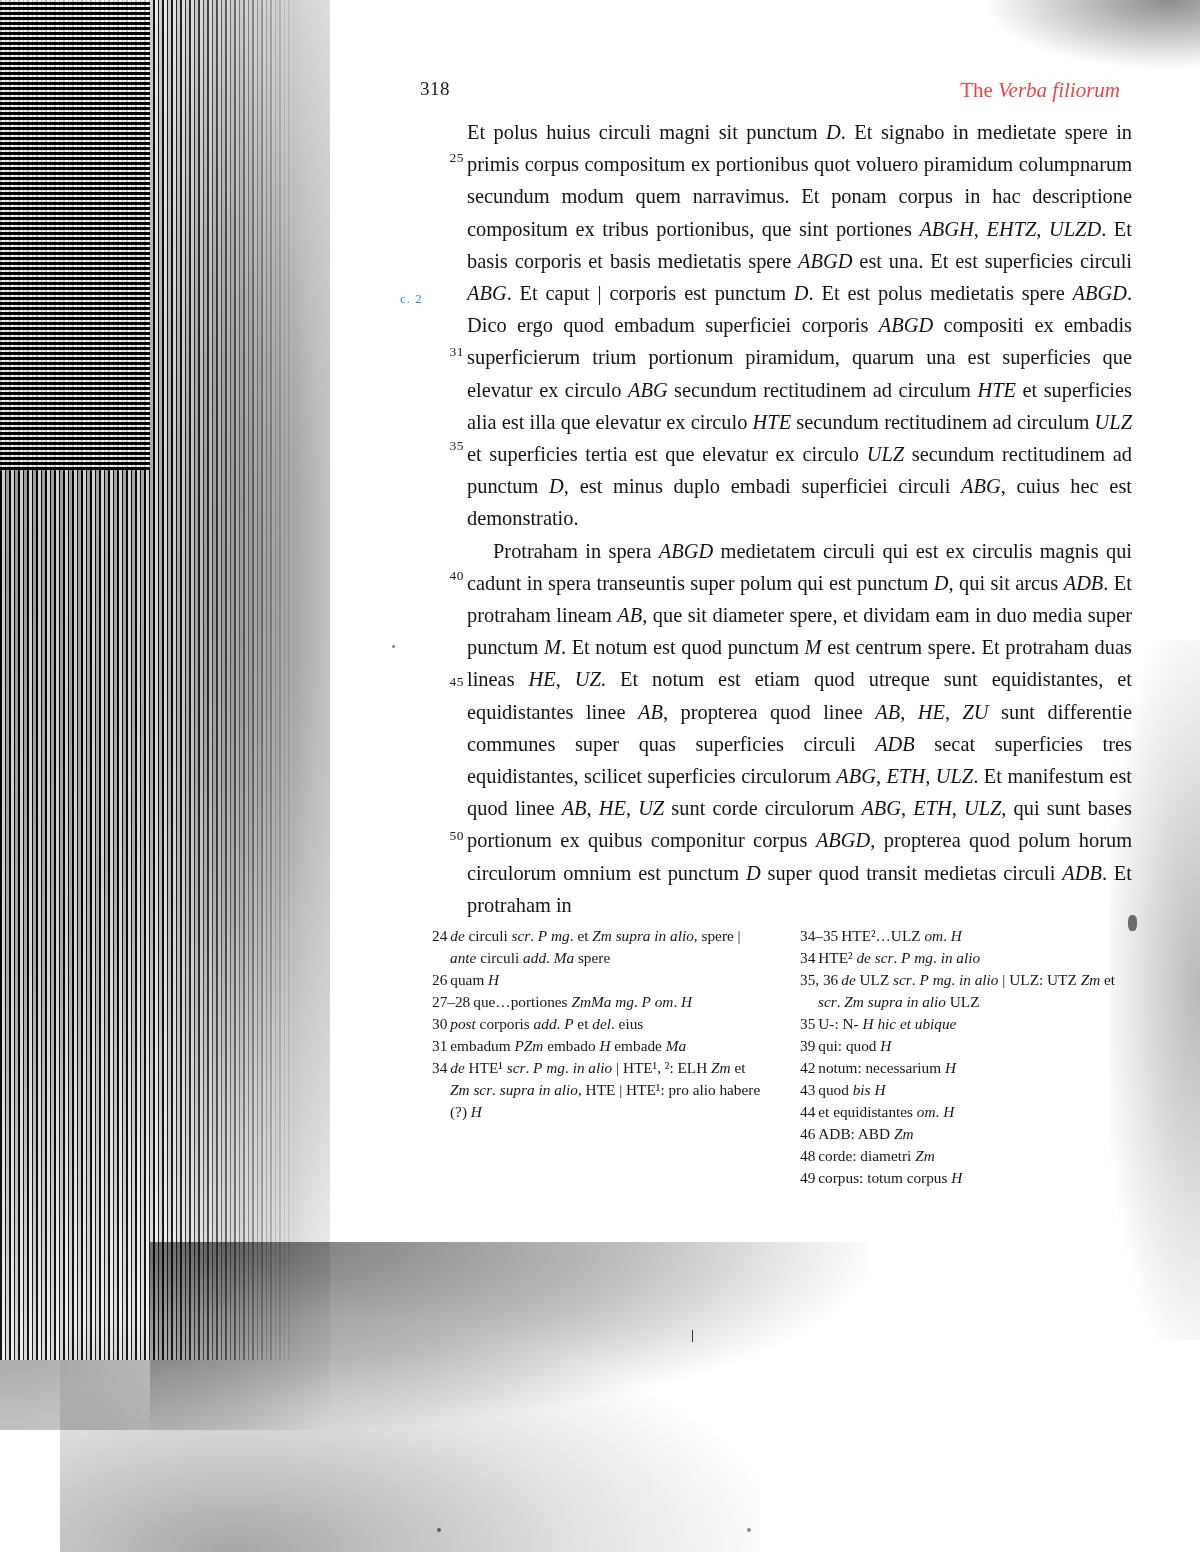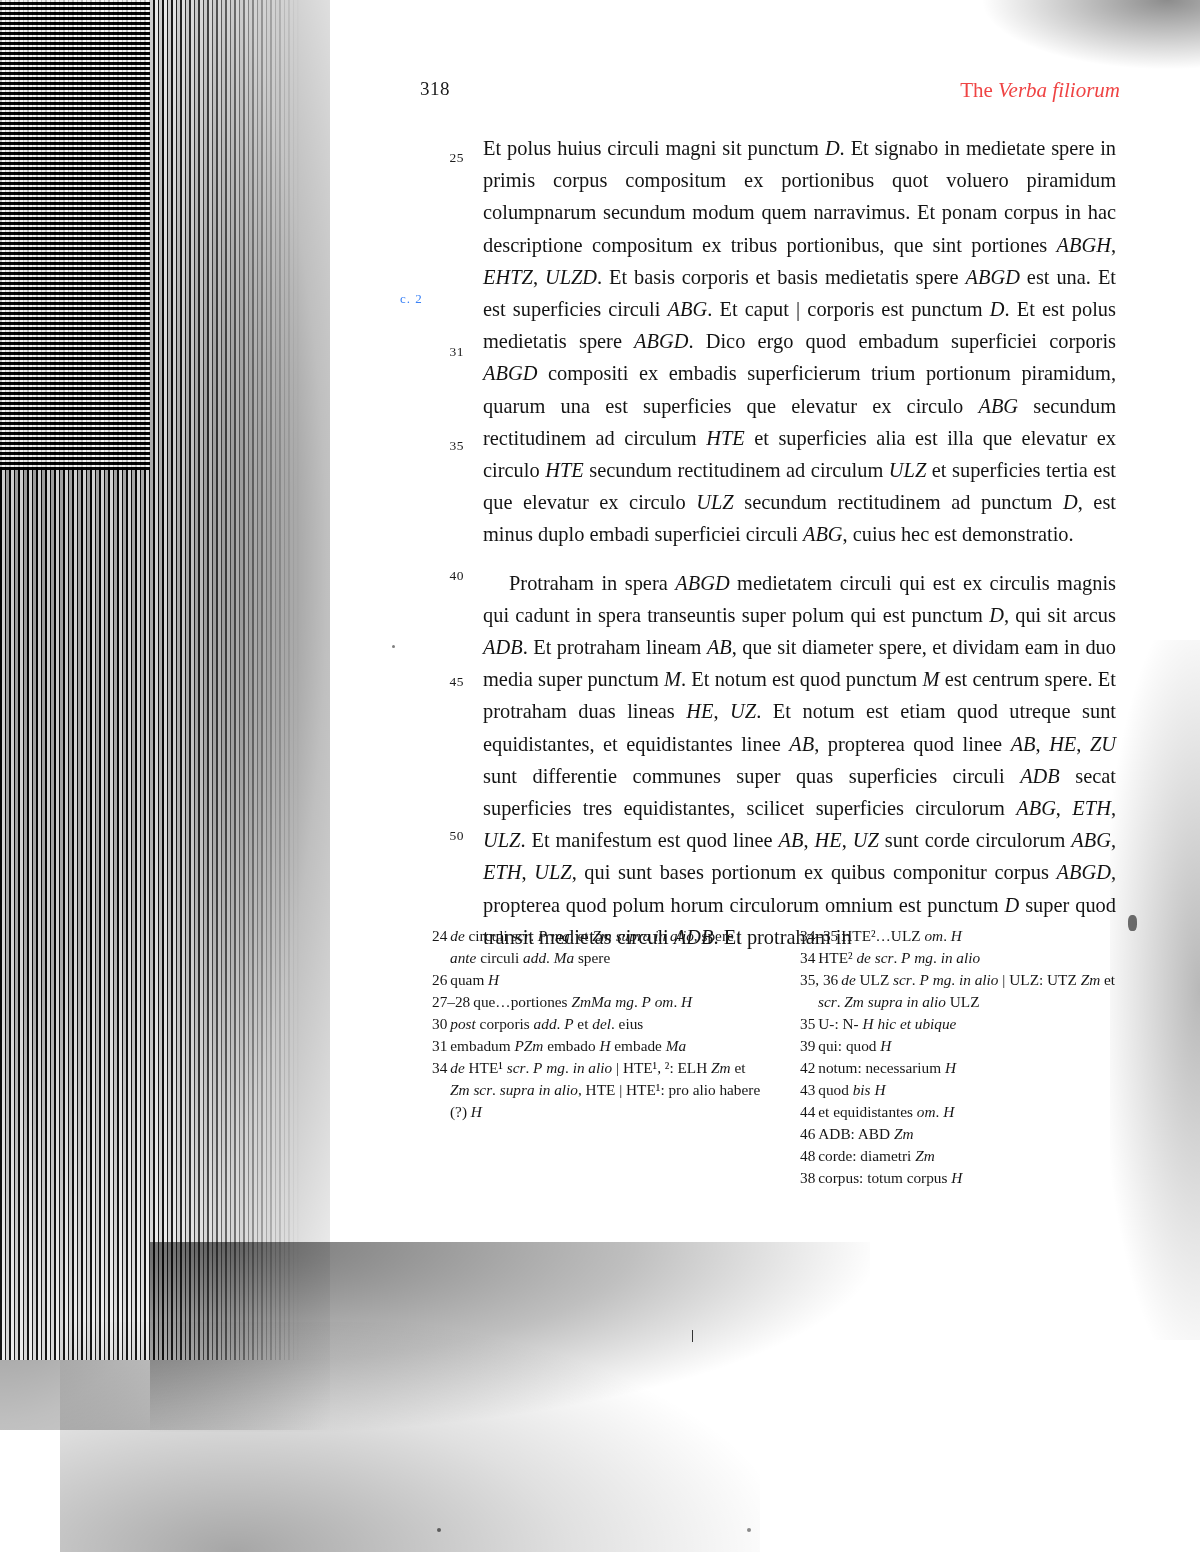--- a/index.html
+++ b/index.html
@@ -134,21 +134,21 @@
     left: 467px;
     top: 116px;
     width: 665px;
     font-size: 20.4px;
     line-height: 32.2px;
     color: #141414;
     text-align: justify;
     text-justify: inter-word;
   }
   .main-text p {
-    margin: 16px;
+    margin: 0;
   }
   .main-text p.indent {
     text-indent: 26px;
   }
   .main-text i {
     font-style: italic;
   }
 
   
   .linenums {
@@ -298,21 +298,21 @@
       <p class="app-entry"><span class="lemma-num">34–35</span>HTE²…ULZ <i>om</i>. <i>H</i></p>
       <p class="app-entry"><span class="lemma-num">34</span>HTE² <i>de</i> <i>scr</i>. <i>P</i> <i>mg</i>. <i>in alio</i></p>
       <p class="app-entry"><span class="lemma-num">35, 36</span><i>de</i> ULZ <i>scr</i>. <i>P</i> <i>mg</i>. <i>in alio</i> | ULZ: UTZ <i>Zm</i> et <i>scr</i>. <i>Zm</i> <i>supra</i> <i>in alio</i> ULZ</p>
       <p class="app-entry"><span class="lemma-num">35</span>U-: N- <i>H</i> <i>hic et ubique</i></p>
       <p class="app-entry"><span class="lemma-num">39</span>qui: quod <i>H</i></p>
       <p class="app-entry"><span class="lemma-num">42</span>notum: necessarium <i>H</i></p>
       <p class="app-entry"><span class="lemma-num">43</span>quod <i>bis</i> <i>H</i></p>
       <p class="app-entry"><span class="lemma-num">44</span>et equidistantes <i>om</i>. <i>H</i></p>
       <p class="app-entry"><span class="lemma-num">46</span>ADB: ABD <i>Zm</i></p>
       <p class="app-entry"><span class="lemma-num">48</span>corde: diametri <i>Zm</i></p>
-      <p class="app-entry"><span class="lemma-num">38</span>corpus: totum corpus <i>H</i></p>
+      <p class="app-entry"><span class="lemma-num">49</span>corpus: totum corpus <i>H</i></p>
     </div>
   </div>
 
   <div class="blot-right"></div>
   <div class="tick-bottom"></div>
   <div class="dot-bl"></div>
   <div class="dot-br"></div>
   <div class="dot-mid"></div>
 </div>
 

